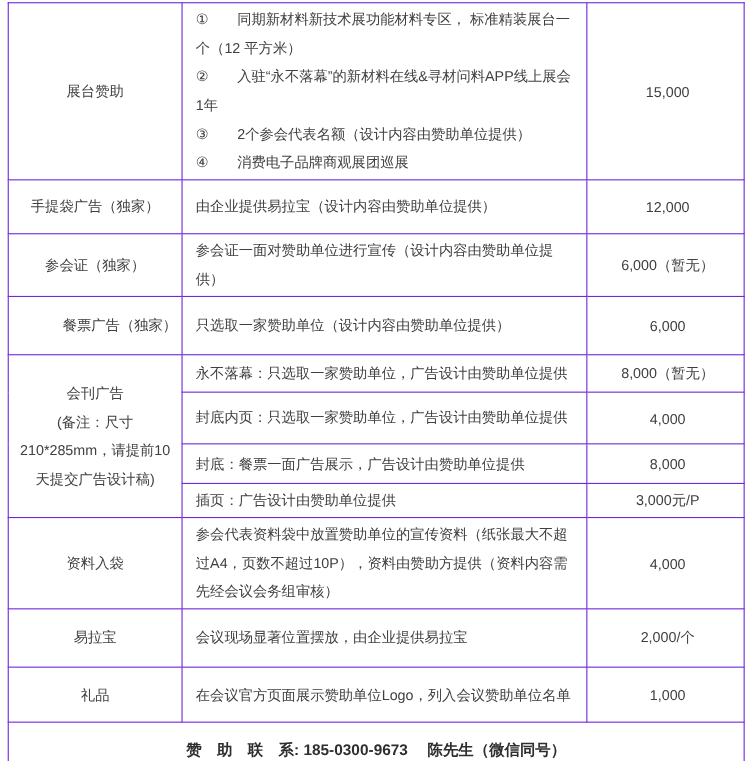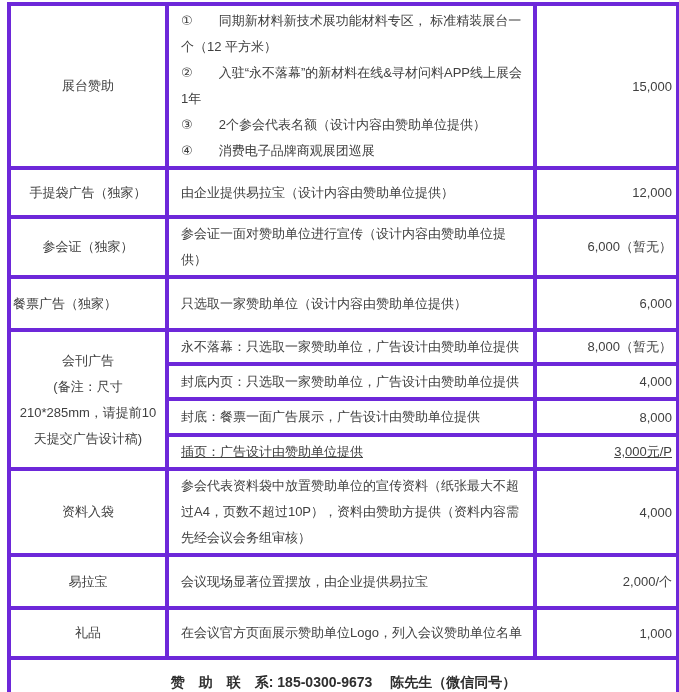--- a/index.html
+++ b/index.html
@@ -15,57 +15,57 @@
     padding: 2px 0 0 7px;
   }
   table.sponsor-table {
     border-collapse: collapse;
     table-layout: fixed;
     width: 669px;
     font-size: 13px;
     color: #404040;
   }
   td {
-    border: 4px solid #6d28d9;
+    border: 1px solid #6d28d9;
     vertical-align: middle;
     overflow: hidden;
   }
   col.c-label { width: 158px; }
   col.c-desc  { width: 368px; }
   col.c-price { width: 143px; }
 
   .label-cell {
     text-align: center;
     padding: 0 4px;
     line-height: 26px;
   }
   .label-cell.align-left {
-    text-align: left;
+    text-align: right;
     padding-left: 2px;
   }
   .desc-cell {
     padding: 2px 10px 2px 12px;
     line-height: 26px;
     text-align: left;
   }
   .price-cell {
     padding: 2px 4px 2px 8px;
-    text-align: right;
+    text-align: center;
   }
   .desc-item { line-height: 26px; }
 
   
   .r-booth    { height: 160px; }
   .r-bag      { height: 49px;  }
   .r-badge    { height: 52px;  }
   .r-meal     { height: 53px;  }
   .r-j1       { height: 34px;  }
-  .r-j2       { height: 35px;  }
+  .r-j2       { height: 47px;  }
   .r-j3       { height: 36px;  }
-  .r-j4       { height: 27px; text-decoration: underline;  }
+  .r-j4       { height: 27px;  }
   .r-material { height: 82px;  }
   .r-banner   { height: 53px;  }
   .r-gift     { height: 50px;  }
   .r-footer   { height: 50px;  }
 
   .footer-cell {
     text-align: center;
     font-weight: bold;
     font-size: 14px;
     color: #2e2e2e;

